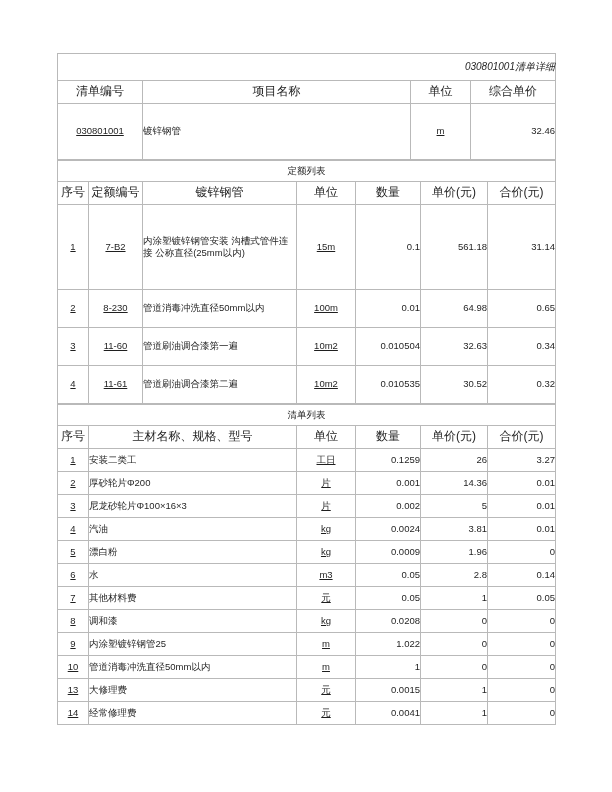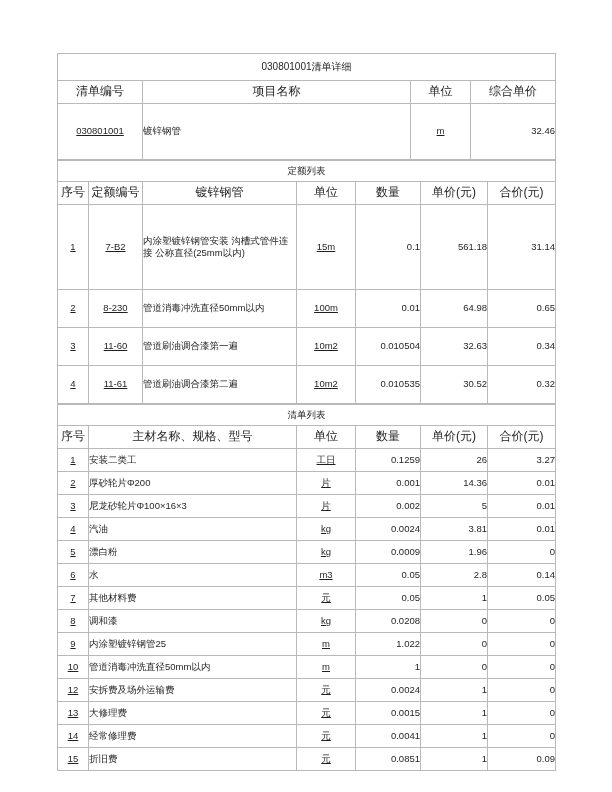--- a/index.html
+++ b/index.html
@@ -34,23 +34,24 @@
     color: #1f1f1f;
     vertical-align: middle;
     line-height: 1.28;
   }
   .sec-title {
     text-align: center;
     height: 20px;
     font-size: 9.5px;
   }
   .doc-title {
-    text-align: center;
+    text-align: right;
     height: 26px;
     font-size: 10px;
+    font-style: italic;
   }
   .hdr {
     text-align: center;
     height: 22px;
     font-size: 12px;
   }
   .c-center { text-align: center; text-decoration: underline; }
   .c-right  { text-align: right;  padding-right: 8px; }
   .c-left   { text-align: left;   padding-left: 6px;  }
 
@@ -262,47 +263,31 @@
       </tr>
       <tr class="r-std">
         <td class="c-center">10</td>
         <td class="c-left nowrap">管道消毒冲洗直径50mm以内</td>
         <td class="c-center">m</td>
         <td class="c-right">1</td>
         <td class="c-right">0</td>
         <td class="c-right">0</td>
       </tr>
       <tr class="r-std">
-        <td class="c-center">12</td>
-        <td class="c-left nowrap">安拆费及场外运输费</td>
-        <td class="c-center">元</td>
-        <td class="c-right">0.0024</td>
-        <td class="c-right">1</td>
-        <td class="c-right">0</td>
-      </tr>
-      <tr class="r-std">
         <td class="c-center">13</td>
         <td class="c-left nowrap">大修理费</td>
         <td class="c-center">元</td>
         <td class="c-right">0.0015</td>
         <td class="c-right">1</td>
         <td class="c-right">0</td>
       </tr>
       <tr class="r-std">
         <td class="c-center">14</td>
         <td class="c-left nowrap">经常修理费</td>
         <td class="c-center">元</td>
         <td class="c-right">0.0041</td>
         <td class="c-right">1</td>
         <td class="c-right">0</td>
       </tr>
-      <tr class="r-std">
-        <td class="c-center">15</td>
-        <td class="c-left nowrap">折旧费</td>
-        <td class="c-center">元</td>
-        <td class="c-right">0.0851</td>
-        <td class="c-right">1</td>
-        <td class="c-right">0.09</td>
-      </tr>
     </tbody>
   </table>
 
 </div>
 
 </body></html>

